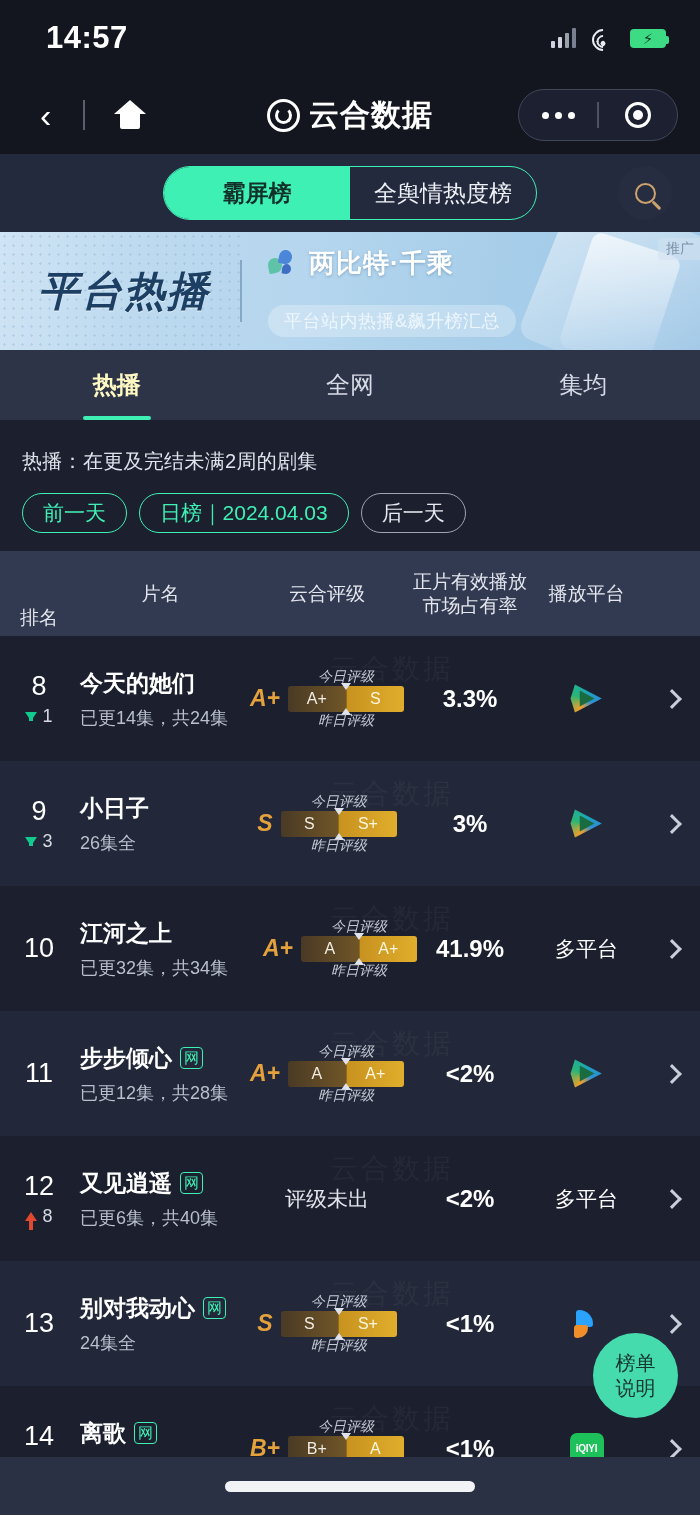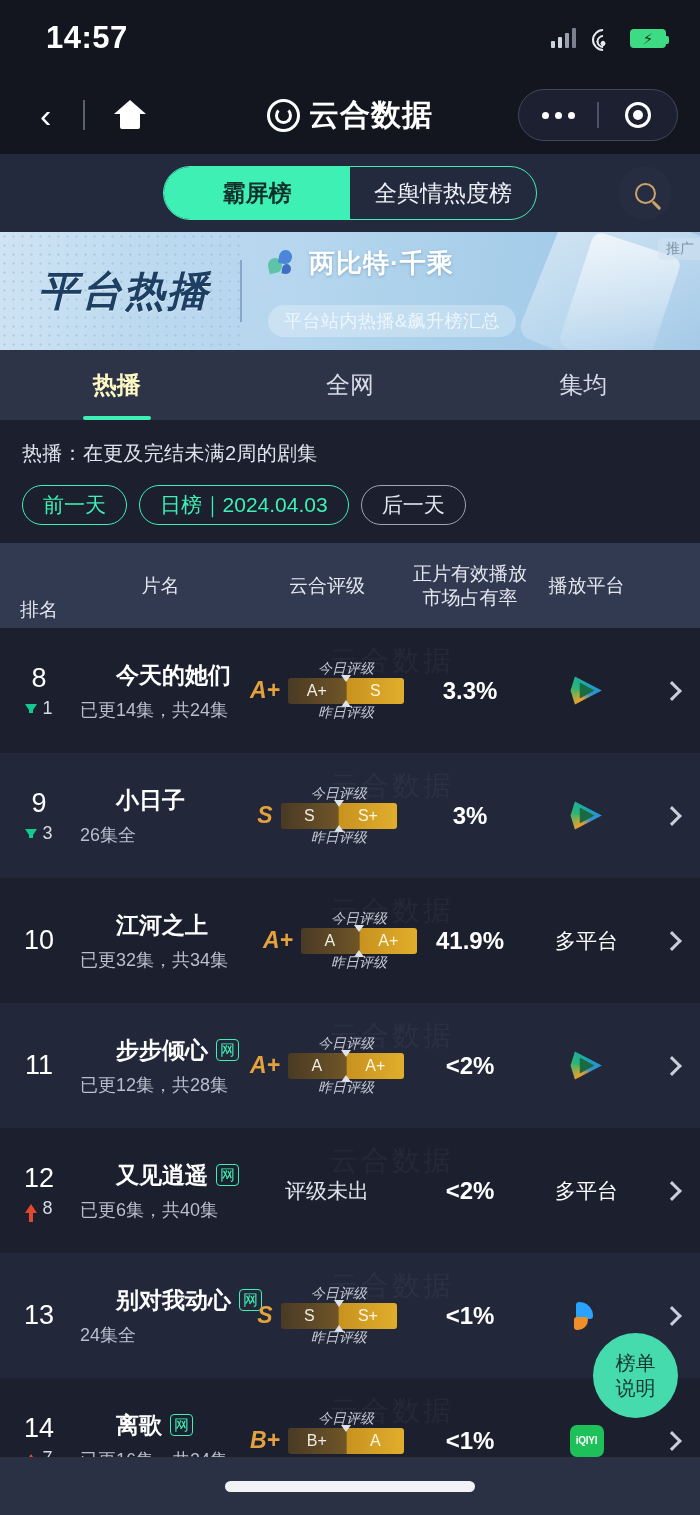--- a/index.html
+++ b/index.html
@@ -106,21 +106,21 @@
                color:#7e93a8; font-size:14px; padding:2px 6px 2px 8px; border-radius:4px 0 0 4px; }
 
   
   .subtabs { background:#2e3448; height:70px; display:flex; align-items:stretch; }
   .subtab { flex:1; display:flex; flex-direction:column; align-items:center; justify-content:center;
             font-size:24px; color:#d6dae6; position:relative; gap:9px; }
   .subtab.active { color:#fef9c3; font-weight:600; }
   .subtab .ul { position:absolute; bottom:0; width:68px; height:4px; background:#3ff0b4; border-radius:2px; }
 
   
-  .filters { background:#1b1f2e; padding:20px 22px 18px; }
+  .filters { background:#1b1f2e; padding:28px 22px 18px; }
   .f-desc { font-size:20px; color:#dfe3ec; margin-bottom:18px; letter-spacing:.3px; }
   .chips { display:flex; align-items:center; gap:12px; }
   .chip { height:40px; border-radius:20px; display:flex; align-items:center; justify-content:center;
           font-size:21px; padding:0 20px; }
   .chip.green { border:1.5px solid #3ff0b4; color:#3ff0b4; }
   .chip.grey { border:1.5px solid #9ea4b3; color:#e6e9f0; }
 
   
   .thead { background:#323a52; height:85px; display:flex; align-items:center; font-size:19px; color:#e4e7ee; }
   .c-rank { width:78px; text-align:center;margin-top:48px; }
@@ -143,21 +143,21 @@
   .rank-num { font-size:27px; color:#fff; font-weight:400; }
   .rank-chg { display:flex; align-items:center; gap:5px; font-size:18px; color:#d7dae3; }
   .arw { width:0;height:0; }
   .arw.up { border-left:6px solid transparent; border-right:6px solid transparent; border-bottom:9px solid #e0482f; position:relative; }
   .arw.up:after { content:""; position:absolute; left:-2px; top:9px; width:4px; height:9px; background:#e0482f; }
   .arw.down { border-left:6px solid transparent; border-right:6px solid transparent; border-top:9px solid #12c98e; position:relative; }
   .arw.down:after { content:""; position:absolute; left:-2px; top:-9px; width:4px; height:9px; background:#12c98e; }
 
   .name-box { width:165px; padding-left:2px; }
   .title-line { display:flex; align-items:center; gap:8px; }
-  .ttl { font-size:23px; font-weight:600; color:#fff; white-space:nowrap;margin-left:36px; }
+  .ttl { font-size:23px; font-weight:600; color:#fff; white-space:nowrap; }
   .webbadge { border:1.5px solid #3ff0b4; color:#3ff0b4; font-size:15px; border-radius:4px;
               padding:1px 3px; line-height:1.15; }
   .eps { font-size:18px; color:#b9bfcd; margin-top:7px; white-space:nowrap; }
 
   .grade-box { width:168px; display:flex; align-items:center; justify-content:center; position:relative; }
   .grade-inner { display:flex; align-items:center; gap:8px; position:relative; }
   .grade-inner.shift { margin-left:26px; }
   .gl { font-size:23px; font-style:italic; font-weight:700; color:#e5a23c; }
   .bar-wrap { position:relative; padding:14px 0; }
   .bar { display:flex; height:26px; border-radius:3px; overflow:hidden; width:116px; }

